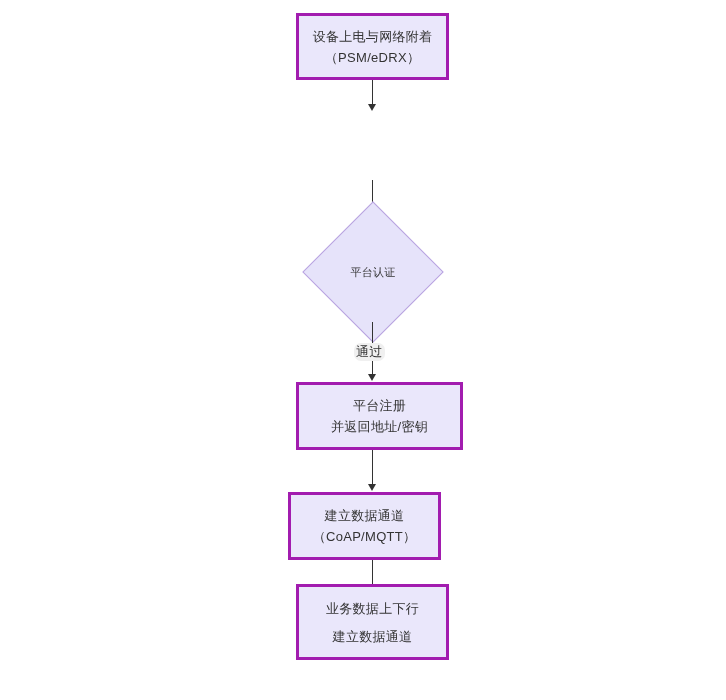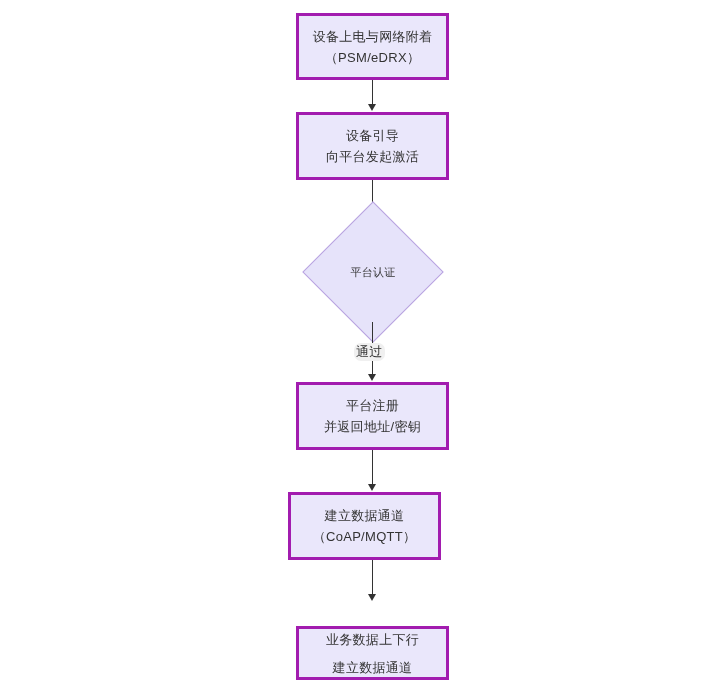--- a/index.html
+++ b/index.html
@@ -96,51 +96,47 @@
 <div id="flow-canvas">
 
   <div class="node" style="left:296px; top:13px; width:153px; height:67px;">
     <span class="line1">设备上电与网络附着</span>
     <span class="line2">（PSM/eDRX）</span>
   </div>
 
   <div class="edge" style="left:372px; top:80px; height:25px;"></div>
   <div class="arrow-head" style="left:368px; top:104px;"></div>
 
-  <div class="node" style="left:296px; top:112px; width:153px; height:68px;">
-    <span class="line1">设备引导</span>
-    <span class="line2">向平台发起激活</span>
-  </div>
 
   <div class="edge" style="left:372px; top:180px; height:35px;"></div>
   <div class="arrow-head" style="left:368px; top:214px;"></div>
 
   <div class="decision" style="left:323px; top:222px;">
     <div class="diamond-shape"></div>
     <div class="diamond-text">平台认证</div>
   </div>
 
   <div class="edge" style="left:372px; top:322px; height:53px;"></div>
   <div class="edge-label" style="left:354px; top:343px;border-radius:7px;">通过</div>
   <div class="arrow-head" style="left:368px; top:374px;"></div>
 
-  <div class="node" style="left:296px; top:382px; width:153px; height:68px;">
+  <div class="node" style="left:296px; top:382px; width:167px; height:68px;">
     <span class="line1">平台注册</span>
     <span class="line2">并返回地址/密钥</span>
   </div>
 
   <div class="edge" style="left:372px; top:450px; height:35px;"></div>
   <div class="arrow-head" style="left:368px; top:484px;"></div>
 
   <div class="node" style="left:288px; top:492px; width:153px; height:68px;">
     <span class="line1">建立数据通道</span>
     <span class="line2">（CoAP/MQTT）</span>
   </div>
 
   <div class="edge" style="left:372px; top:560px; height:35px;"></div>
   <div class="arrow-head" style="left:368px; top:594px;"></div>
 
-  <div class="node" style="left:296px; top:626px; width:153px; height:54px;gap:7px;">
+  <div class="node" style="left:296px; top:584px; width:153px; height:76px;gap:7px;">
     <span class="line1">业务数据上下行</span>
     <span class="line2">建立数据通道</span>
   </div>
 
 </div>
 
 </body></html>

